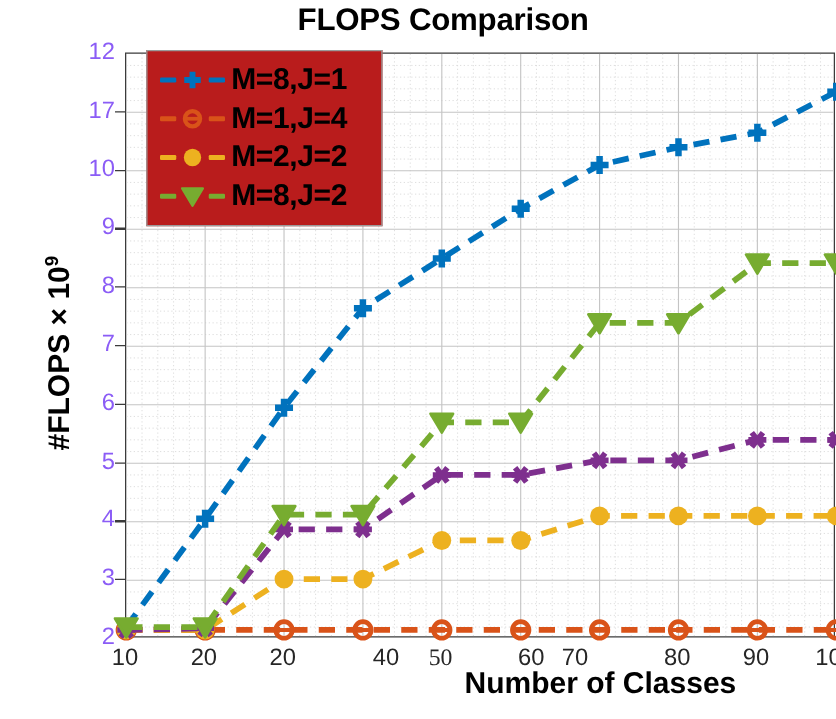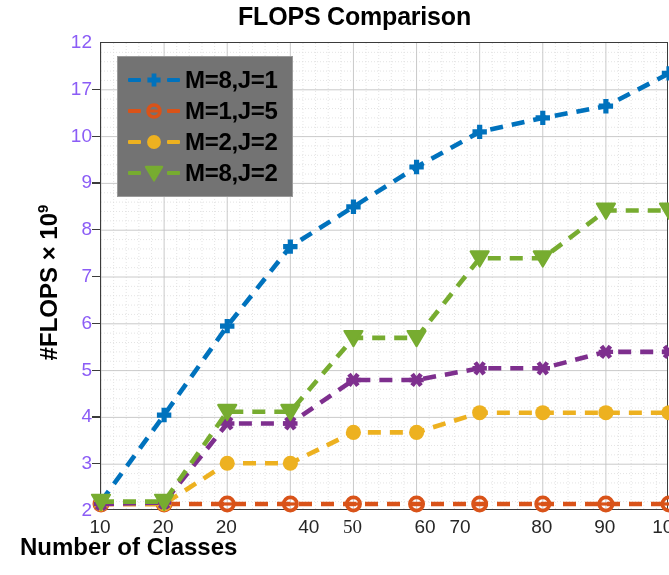--- a/index.html
+++ b/index.html
@@ -22,36 +22,36 @@
   .ylab{
     position:absolute;width:60px;text-align:right;
     transform:translateY(-50%);font-size:19px;color:#8b5cf6;
   }
   .xlab{
     position:absolute;text-align:center;width:60px;
     transform:translateX(-50%);font-size:19px;color:#262626;
   }
 
   #xaxis-title{
-    position:absolute;left:0;top:533px;width:569px;text-align:left;
+    position:absolute;left:0;top:533px;width:569px;text-align:right;
     font-size:24px;font-weight:bold;color:#000;
   }
   #yaxis-title{
     position:absolute;left:-207px;top:268px;width:470px;text-align:center;
     font-size:24px;font-weight:bold;color:#000;
     transform:rotate(-90deg);transform-origin:center center;
     white-space:nowrap;
   }
   #yaxis-title sup{font-size:15px;vertical-align:super;font-weight:bold;}
 
   
   #legend{
-    position:absolute;left:97px;top:56px;
-    background:#737373;border:1.2px solid #9a9a9a;
-    padding:7px 14px 8px 10px;box-sizing:border-box;
+    position:absolute;left:97px;top:40px;
+    background:#b91c1c;border:1.2px solid #9a9a9a;
+    padding:7px 27px 8px 10px;box-sizing:border-box;
     z-index:20;
   }
   .legend-row{display:flex;align-items:center;height:31px;}
   .legend-key{
     position:relative;width:52px;height:22px;flex:0 0 52px;margin-right:5px;
   }
   .lk-dash{position:absolute;top:9px;height:4px;width:13px;border-radius:1px;}
   .lk-dash.l{left:0;}
   .lk-dash.r{right:0;}
   .lk-mark{position:absolute;left:50%;top:50%;transform:translate(-50%,-50%);}
@@ -395,21 +395,21 @@
         <div class="legend-key">
           <span class="lk-dash l" style="background: rgb(217, 83, 25);"></span>
           <svg width="24" height="24" class="lk-mark">
             <g transform="translate(12,12)">
               <circle r="6.072" fill="none" stroke="#D95319" stroke-width="3.432"></circle>
               <line x1="-4.949999999999999" y1="0" x2="4.949999999999999" y2="0" stroke="#D95319" stroke-width="2.9699999999999998"></line>
             </g>
           </svg>
           <span class="lk-dash r" style="background: rgb(217, 83, 25);"></span>
         </div>
-        <div class="legend-label">M=1,J=5</div>
+        <div class="legend-label">M=1,J=4</div>
       </div>
       <div class="legend-row">
         <div class="legend-key">
           <span class="lk-dash l" style="background: rgb(237, 177, 32);"></span>
           <svg width="24" height="24" class="lk-mark">
             <g transform="translate(12,12)">
               <circle r="6.93" fill="#EDB120"></circle>
             </g>
           </svg>
           <span class="lk-dash r" style="background: rgb(237, 177, 32);"></span>

